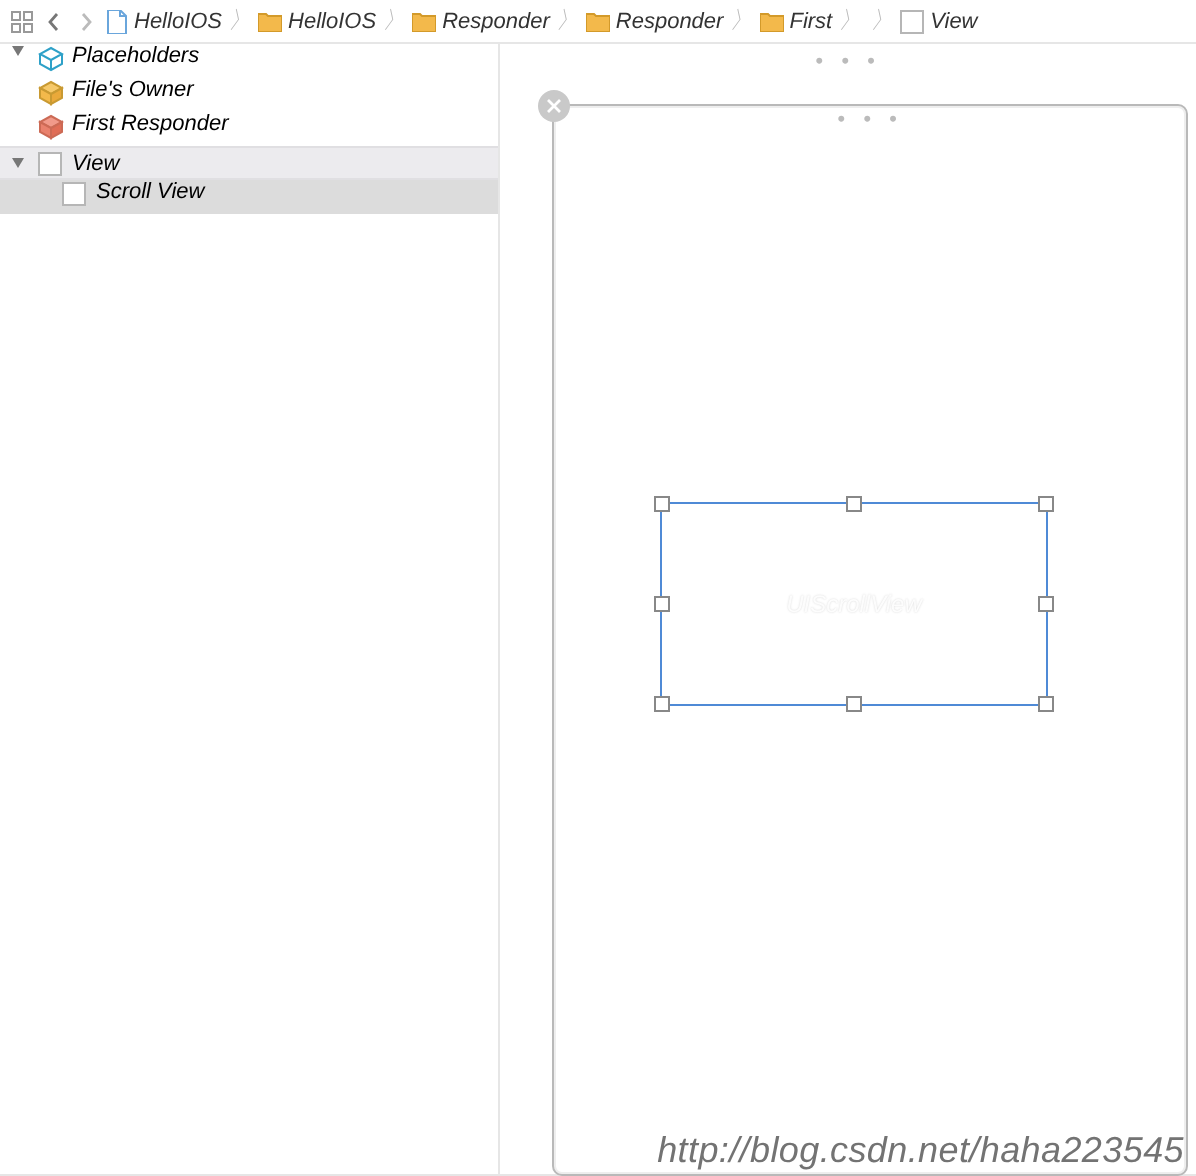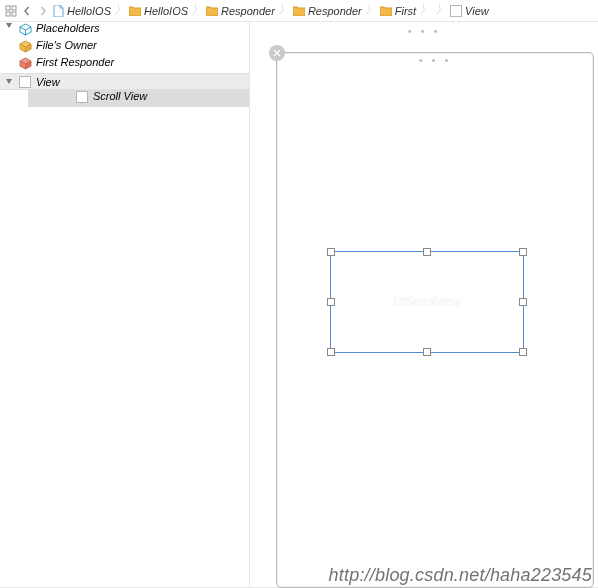--- a/index.html
+++ b/index.html
@@ -8,21 +8,21 @@
     .breadcrumb { height: 22px; border-bottom: 1px solid #e6e6e6; display: flex; align-items: center; padding: 0 4px; gap: 2px; color: #333; overflow: hidden; white-space: nowrap; }
     .bc-grid { width: 14px; height: 14px; flex: 0 0 auto; display: inline-flex; align-items: center; justify-content: center; }
     .bc-nav { width: 14px; height: 14px; flex: 0 0 auto; display: inline-flex; align-items: center; justify-content: center; }
     .bc-sep { color: #bbb; padding: 0 1px; font-size: 12px; }
     .bc-item { display: inline-flex; align-items: center; gap: 3px; cursor: default; }
     .bc-icon { width: 12px; height: 12px; display: inline-flex; align-items: center; justify-content: center; }
     .main { flex: 1; display: flex; min-height: 0; border-bottom: 1px solid #e6e6e6; }
     .outline { width: 250px; border-right: 1px solid #e6e6e6; display: flex; flex-direction: column; background: #fff; }
     .outline-row { height: 17px; display: flex; align-items: flex-start; gap: 4px; padding: 0 4px; }
     .indent1 { padding-left: 18px; }
-    .indent2 { padding-left: 47px; margin-left: 28px; }
+    .indent2 { padding-left: 30px; }
     .disclosure { width: 10px; display: inline-flex; align-items: center; justify-content: center; color: #777; }
     .cube-icon { width: 14px; height: 14px; display: inline-flex; align-items: center; justify-content: center; }
     .row-icon { width: 14px; height: 14px; display: inline-flex; align-items: center; justify-content: center; }
     .row-header { height: 17px; display: flex; align-items: center; background: #ecebee; padding-left: 4px; border-top: 1px solid #e0dfe2; border-bottom: 1px solid #e0dfe2; gap: 4px; }
     .row-selected { background: #dcdcdc; }
     .view-square { width: 12px; height: 12px; background: #fff; border: 1px solid #b6b6b6; }
     .canvas-wrap { flex: 1; background: #fff; position: relative; display: flex; flex-direction: column; }
     .canvas-top-dots { height: 18px; display: flex; align-items: center; justify-content: center; color: #bbb; letter-spacing: 3px; }
     .canvas-body { flex: 1; position: relative; }
     .device-frame {

